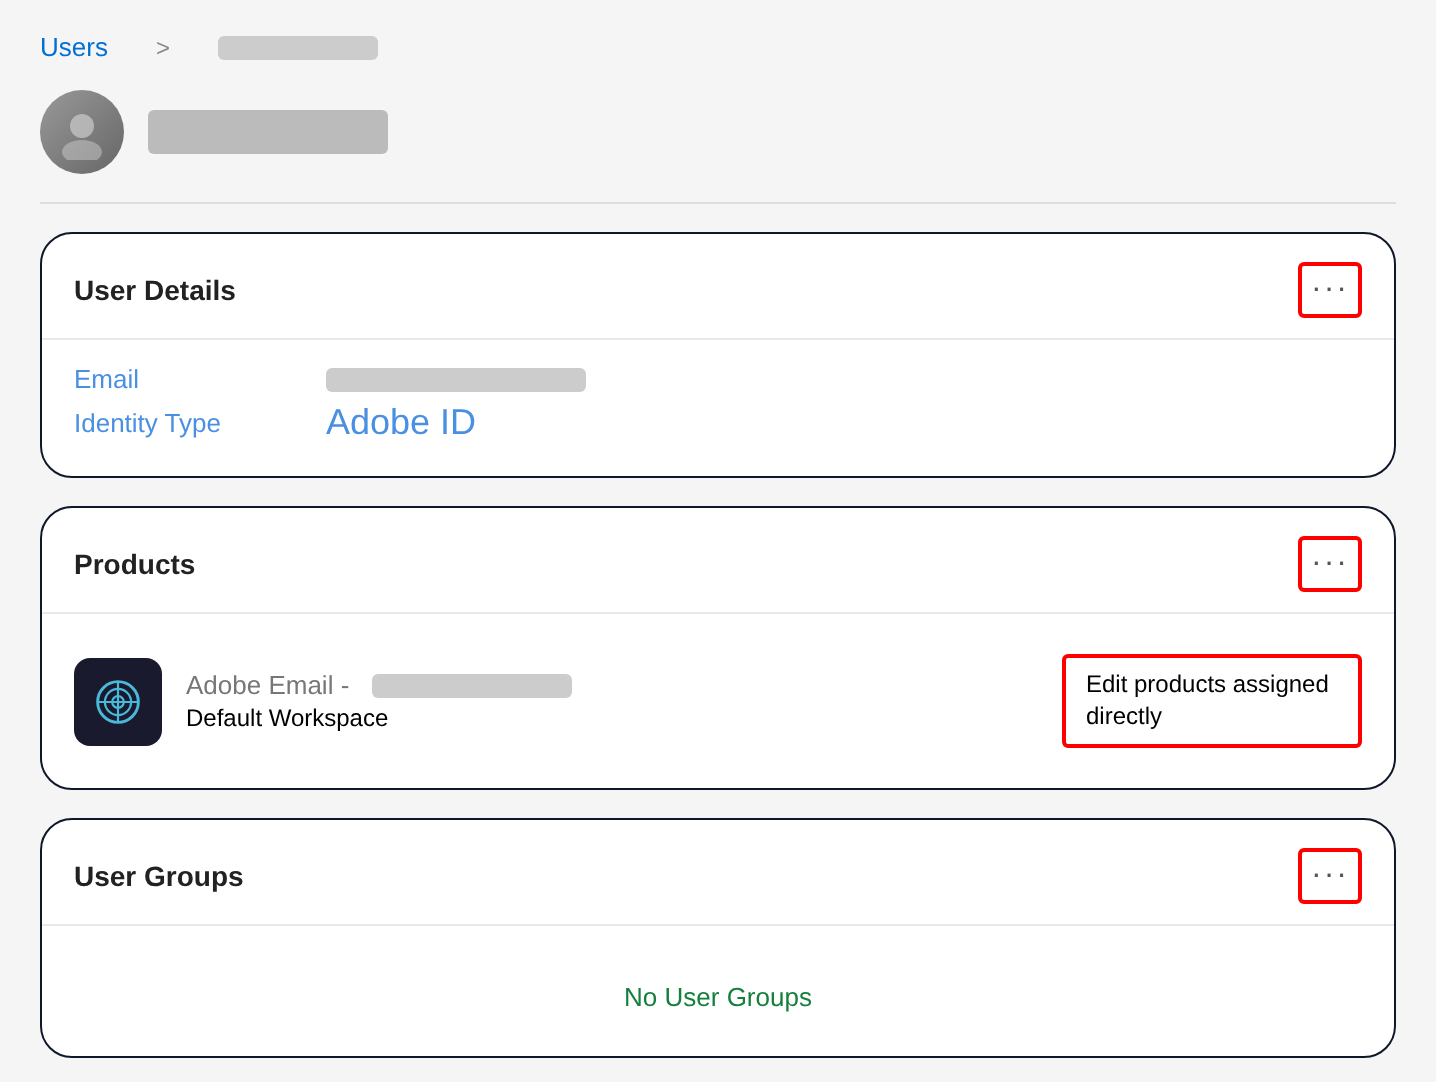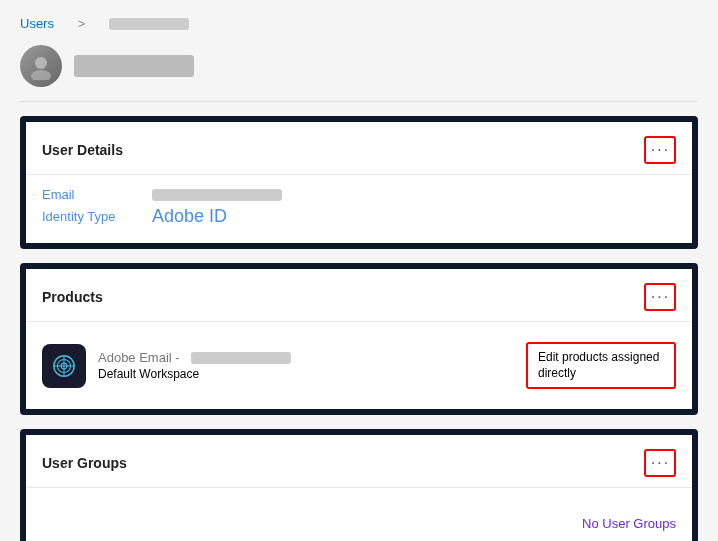--- a/index.html
+++ b/index.html
@@ -82,22 +82,22 @@
     
     .divider {
       border: none;
       border-top: 1px solid #ddd;
       margin: 6px 0 14px 0;
     }
 
     
     .card {
       background: #fff;
-      border: 6px solid #0f172a;
-      border-radius: 4px;
+      border: 1px solid #0f172a;
+      border-radius: 16px;
       margin-bottom: 14px;
       padding: 0;
       position: relative;
     }
 
     .card-header {
       display: flex;
       align-items: center;
       justify-content: space-between;
       padding: 14px 16px 10px 16px;
@@ -128,20 +128,21 @@
     .card-body {
       padding: 12px 16px;
     }
 
     
     .detail-row {
       display: flex;
       align-items: center;
       margin-bottom: 4px;
       font-size: 13px;
+      gap: 16px;
     }
     .detail-label {
       color: #4a90e2;
       width: 110px;
       flex-shrink: 0;
     }
     .detail-value-blur {
       background: #ccc;
       color: transparent;
       border-radius: 3px;
@@ -211,22 +212,22 @@
       padding: 6px 10px;
       cursor: pointer;
       text-align: left;
       line-height: 1.3;
       min-width: 130px;
       max-width: 150px;
     }
 
     
     .no-groups {
-      text-align: right;
-      color: #6d28d9;
+      text-align: center;
+      color: #15803d;
       font-size: 13px;
       padding: 16px 0 10px 0;
     }
 
     
     .at-icon {
       width: 32px;
       height: 32px;
     }
   </style>

